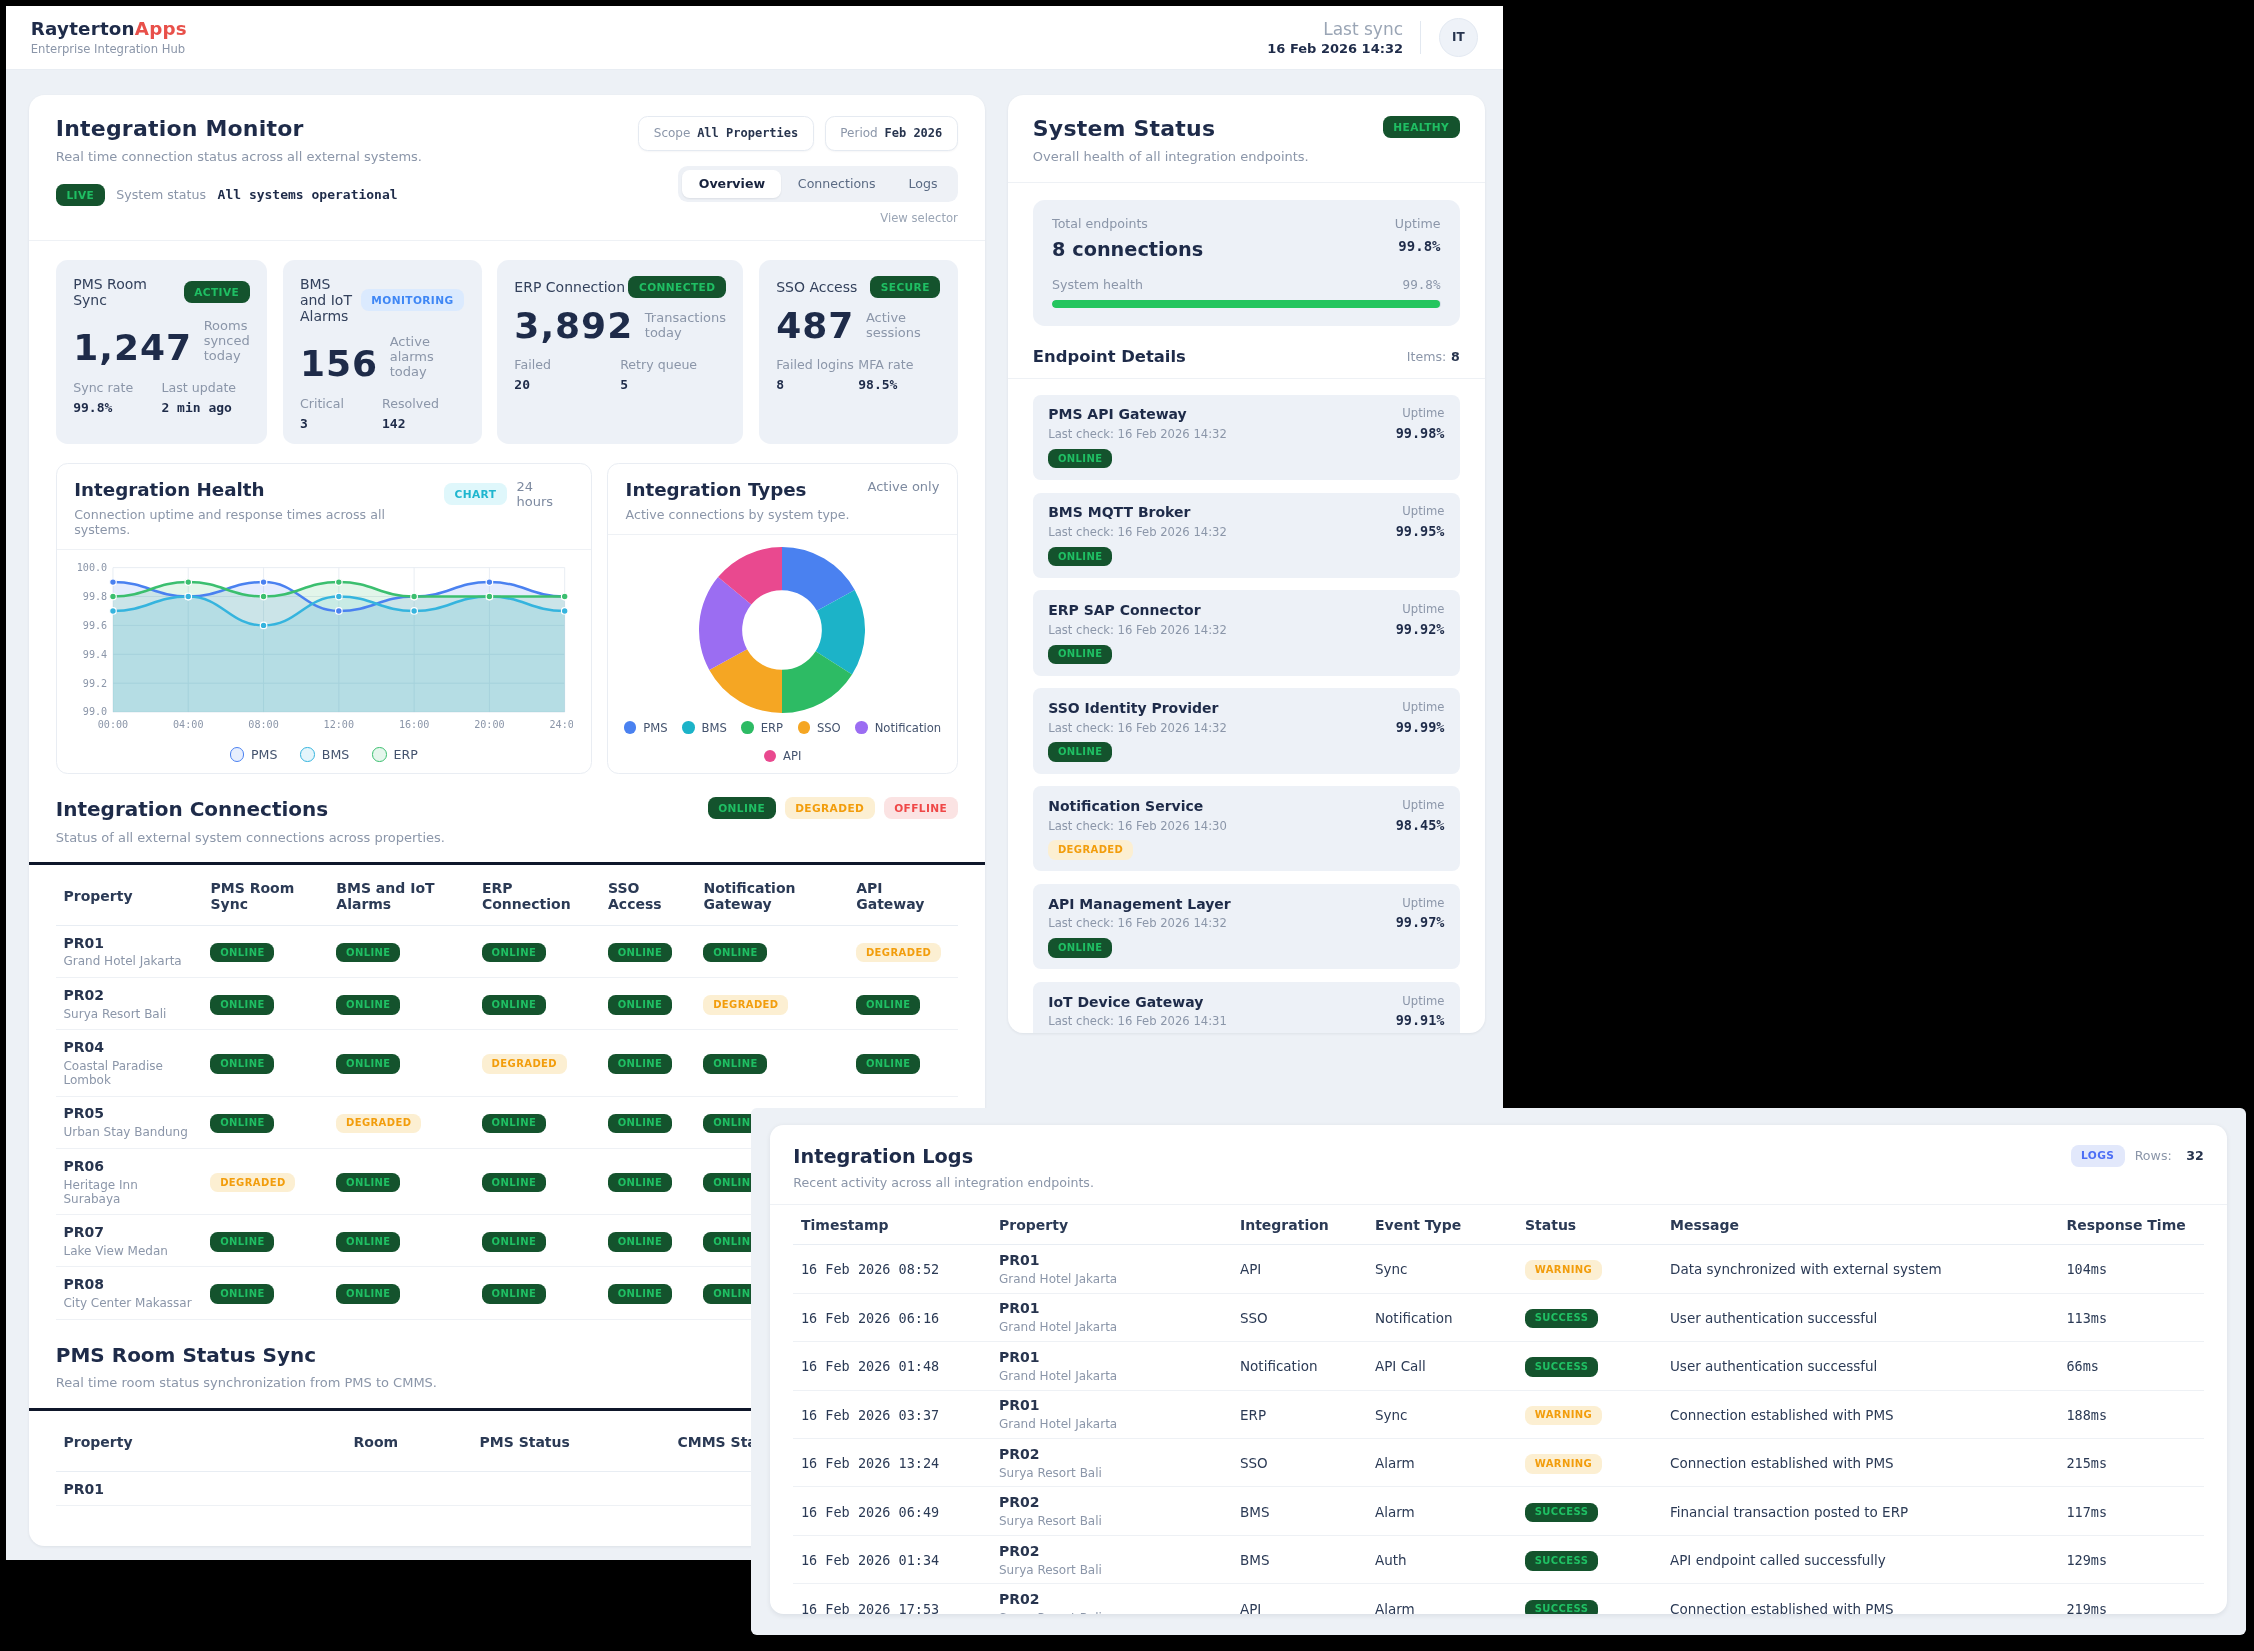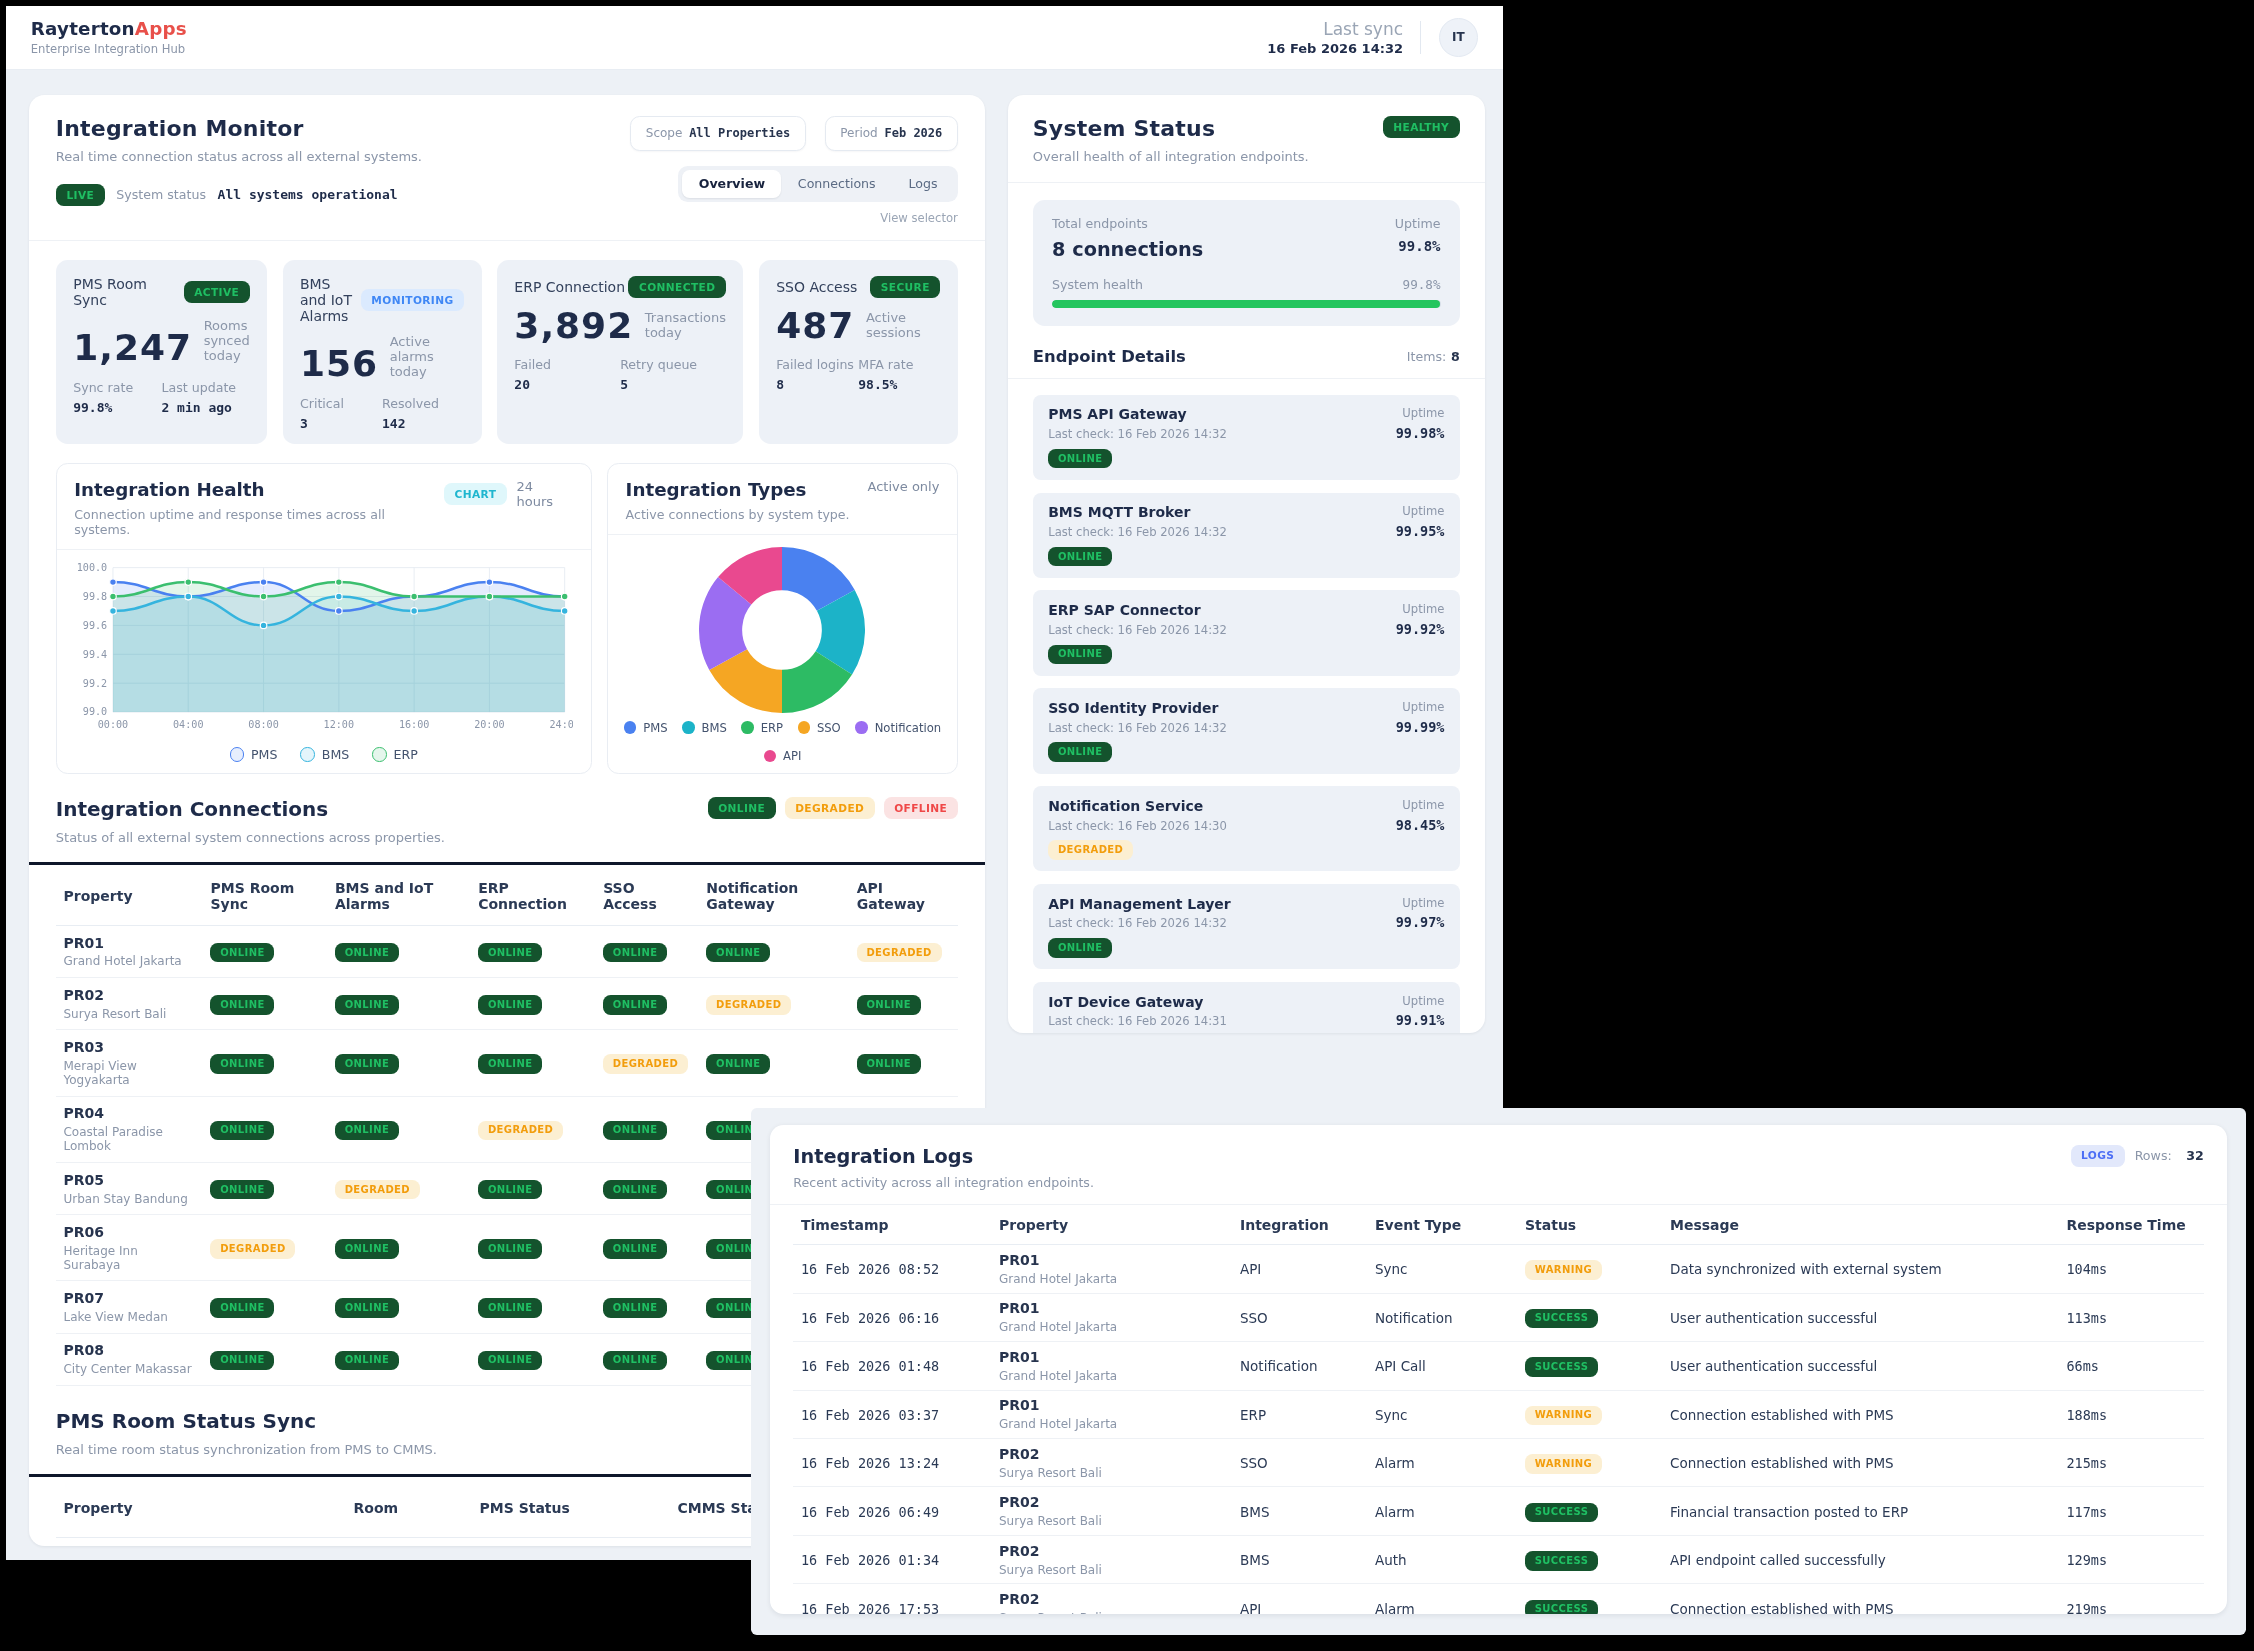--- a/index.html
+++ b/index.html
@@ -27,21 +27,21 @@
   .panel-status  { position:absolute; left:1002px; top:89px; width:477px; height:938px; overflow:hidden; }
 
   
   .monitor-head { display:flex; padding:21px 27px 0; border-bottom:1px solid #eef1f5; padding-bottom:15.4px; }
   .panel-title { font-size:22px; font-weight:bold; letter-spacing:0.2px; }
   .panel-sub { font-size:13px; color:#8b96a9; margin-top:8.7px; }
   .status-row { display:flex; align-items:center; gap:11.6px; margin-top:19.3px; }
   .status-row .status-label { font-size:12.6px; color:#8b96a9; }
   .status-row .status-value { font-size:13px; font-weight:bold; }
   .monitor-head-right { margin-left:auto; display:flex; flex-direction:column; align-items:flex-end; }
-  .filter-buttons { display:flex; gap:19px; }
+  .filter-buttons { display:flex; gap:11px; }
   .filter-btn { display:inline-flex; align-items:center; gap:6.8px; background:#fff; border:1px solid #e5eaf1;
     border-radius:9.7px; padding:9.7px 14.5px; box-shadow:0 1px 1.9px rgba(15,23,42,.04); }
   .filter-btn .f-label { font-size:12px; color:#8b96a9; }
   .filter-btn .f-value { font-size:12px; font-weight:bold; color:#27344e; }
   .tabs { display:inline-flex; background:#eef1f6; border-radius:9.7px; padding:3.9px; margin-top:14.5px; }
   .tab { padding:6.8px 16.4px; font-size:12.6px; color:#5b6b84; border-radius:7.7px; cursor:default; }
   .tab.active { background:#fff; color:#18233e; font-weight:bold; box-shadow:0 1px 1.9px rgba(15,23,42,.08); }
   .view-selector { font-size:11.6px; color:#9aa5b5; margin-top:8.7px; }
 
   
@@ -484,39 +484,20 @@
                 <td><span class="pill sm pill-green">ONLINE</span></td>
 
                 <td><span class="pill sm pill-green">ONLINE</span></td>
 
                 <td><span class="pill sm pill-orange">DEGRADED</span></td>
 
                 <td><span class="pill sm pill-green">ONLINE</span></td>
 
             </tr>
 
-            <tr>
-              <td>
-                <div class="cell-code">PR03</div>
-                <div class="cell-name">Merapi View Yogyakarta</div>
-              </td>
-
-                <td><span class="pill sm pill-green">ONLINE</span></td>
-
-                <td><span class="pill sm pill-green">ONLINE</span></td>
-
-                <td><span class="pill sm pill-green">ONLINE</span></td>
-
-                <td><span class="pill sm pill-orange">DEGRADED</span></td>
-
-                <td><span class="pill sm pill-green">ONLINE</span></td>
-
-                <td><span class="pill sm pill-green">ONLINE</span></td>
-
-            </tr>
 
             <tr>
               <td>
                 <div class="cell-code">PR04</div>
                 <div class="cell-name">Coastal Paradise Lombok</div>
               </td>
 
                 <td><span class="pill sm pill-green">ONLINE</span></td>
 
                 <td><span class="pill sm pill-green">ONLINE</span></td>

